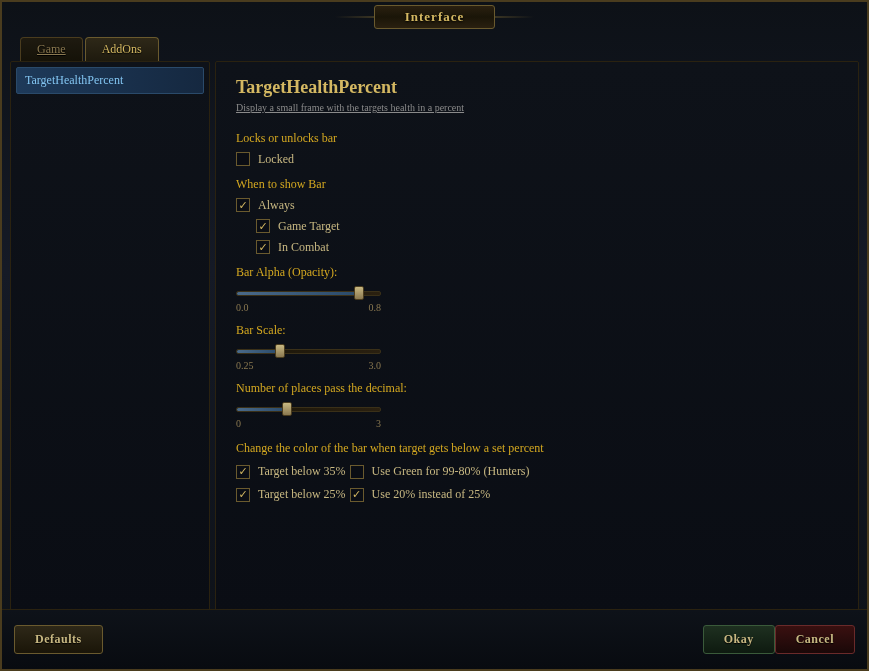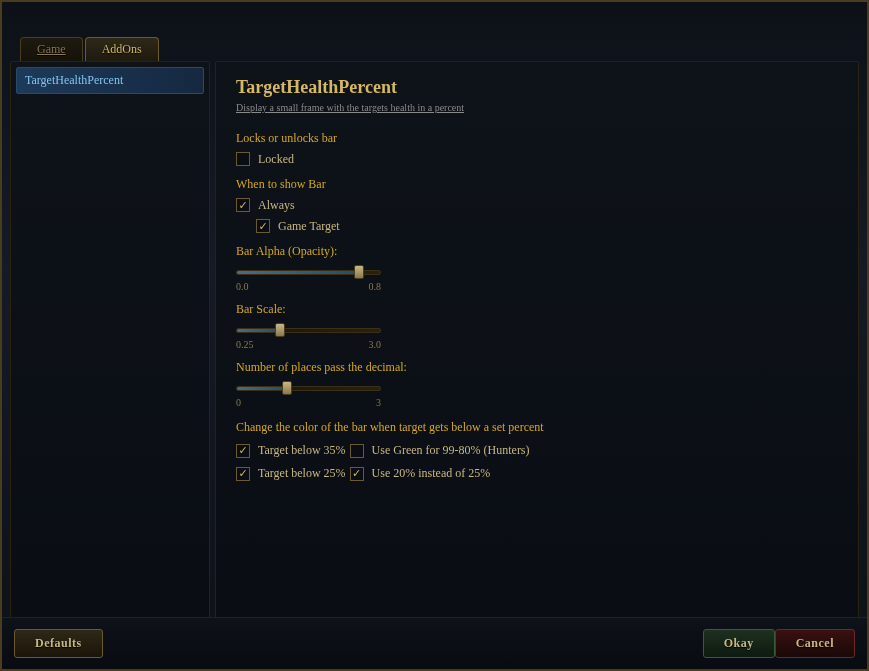--- a/index.html
+++ b/index.html
@@ -272,21 +272,21 @@
       align-items: center;
       gap: 8px;
     }
 
     
     .bottom-bar {
       position: absolute;
       bottom: 0;
       left: 0;
       right: 0;
-      height: 52px;
+      height: 60px;
       display: flex;
       align-items: center;
       justify-content: space-between;
       padding: 0 12px;
       border-top: 1px solid #2a2210;
       background: linear-gradient(180deg, #0e1219 0%, #080b10 100%);
     }
 
     .bottom-btn {
       padding: 6px 20px;
@@ -319,20 +319,23 @@
       background: linear-gradient(180deg, #3a1010 0%, #1a0808 100%);
       color: #c8b882;
       border-color: #6a2a2a;
     }
   </style>
 </head>
 <body>
 
 <div class="outer-frame">
 
+  <div class="title-bar">
+    <div class="title-ornament">Interface</div>
+  </div>
 
   <div class="main-container">
 
     <div class="tab-bar">
       <div class="tab inactive">Game</div>
       <div class="tab active">AddOns</div>
     </div>
 
     <div class="content-area">
 
@@ -352,20 +355,24 @@
         </div>
 
         <div class="section-label">When to show Bar</div>
         <div class="checkbox-row">
           <div class="checkbox checked"></div>
           <span class="checkbox-label">Always</span>
         </div>
         <div class="checkbox-row indented">
           <div class="checkbox checked"></div>
           <span class="checkbox-label">Game Target</span>
+        </div>
+        <div class="checkbox-row indented">
+          <div class="checkbox checked"></div>
+          <span class="checkbox-label">In Combat</span>
         </div>
 
         <div class="section-label">Bar Alpha (Opacity):</div>
         <div class="slider-container">
           <div class="slider-track">
             <div class="slider-bg">
               <div class="slider-fill" style="width: 85%;"></div>
               <div class="slider-thumb" style="left: 85%;"></div>
             </div>
           </div>

